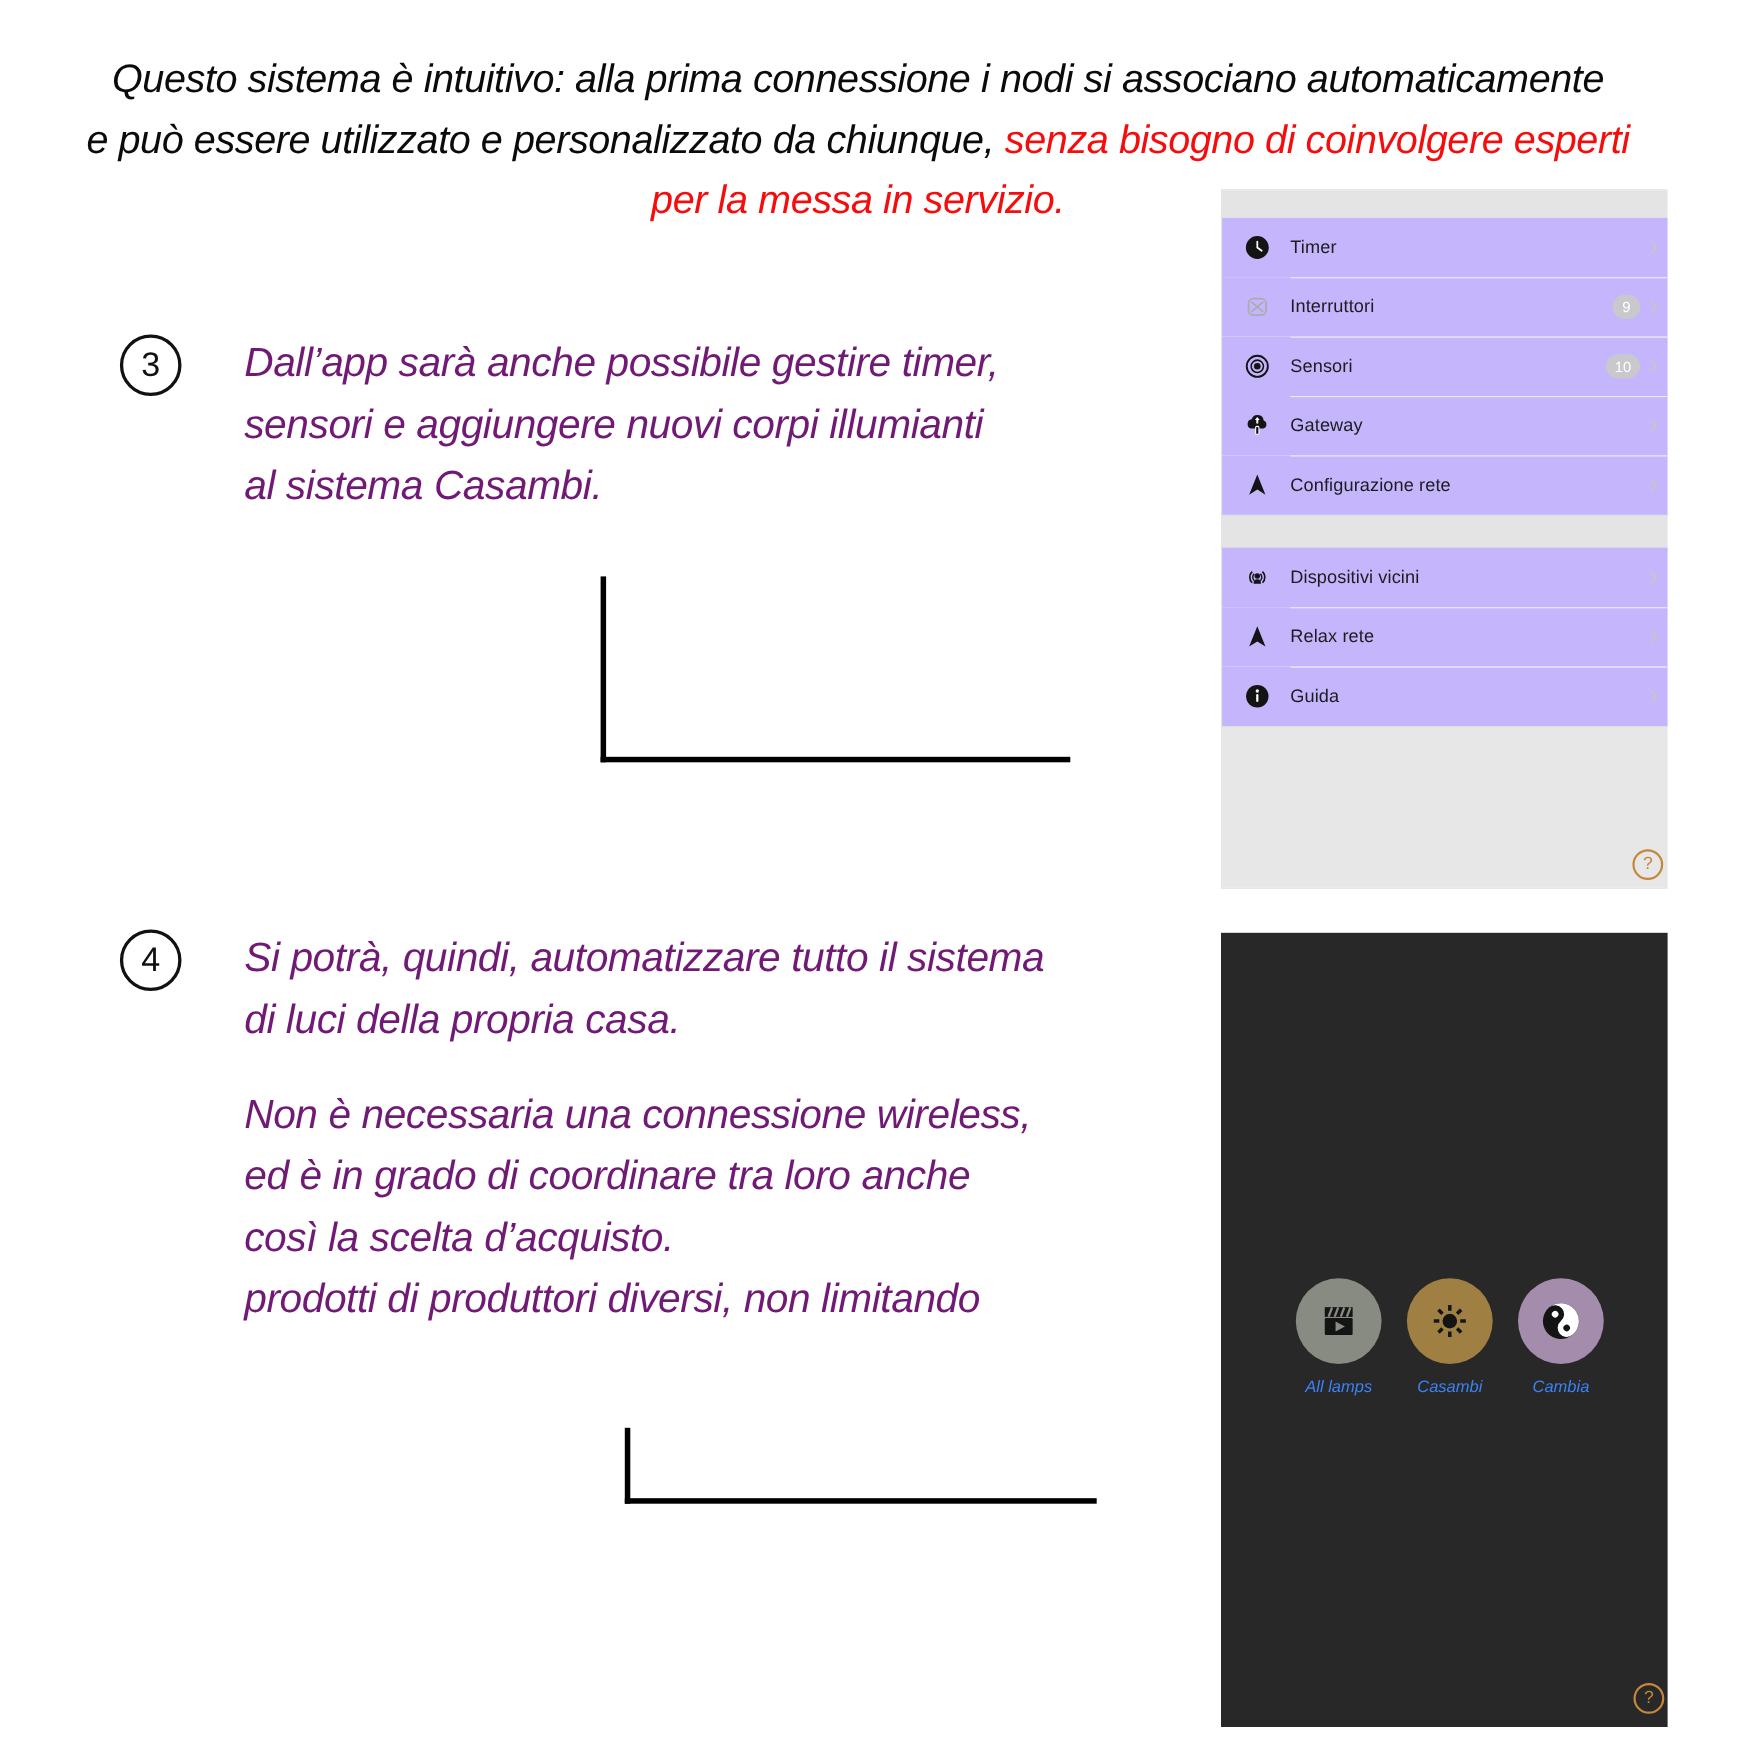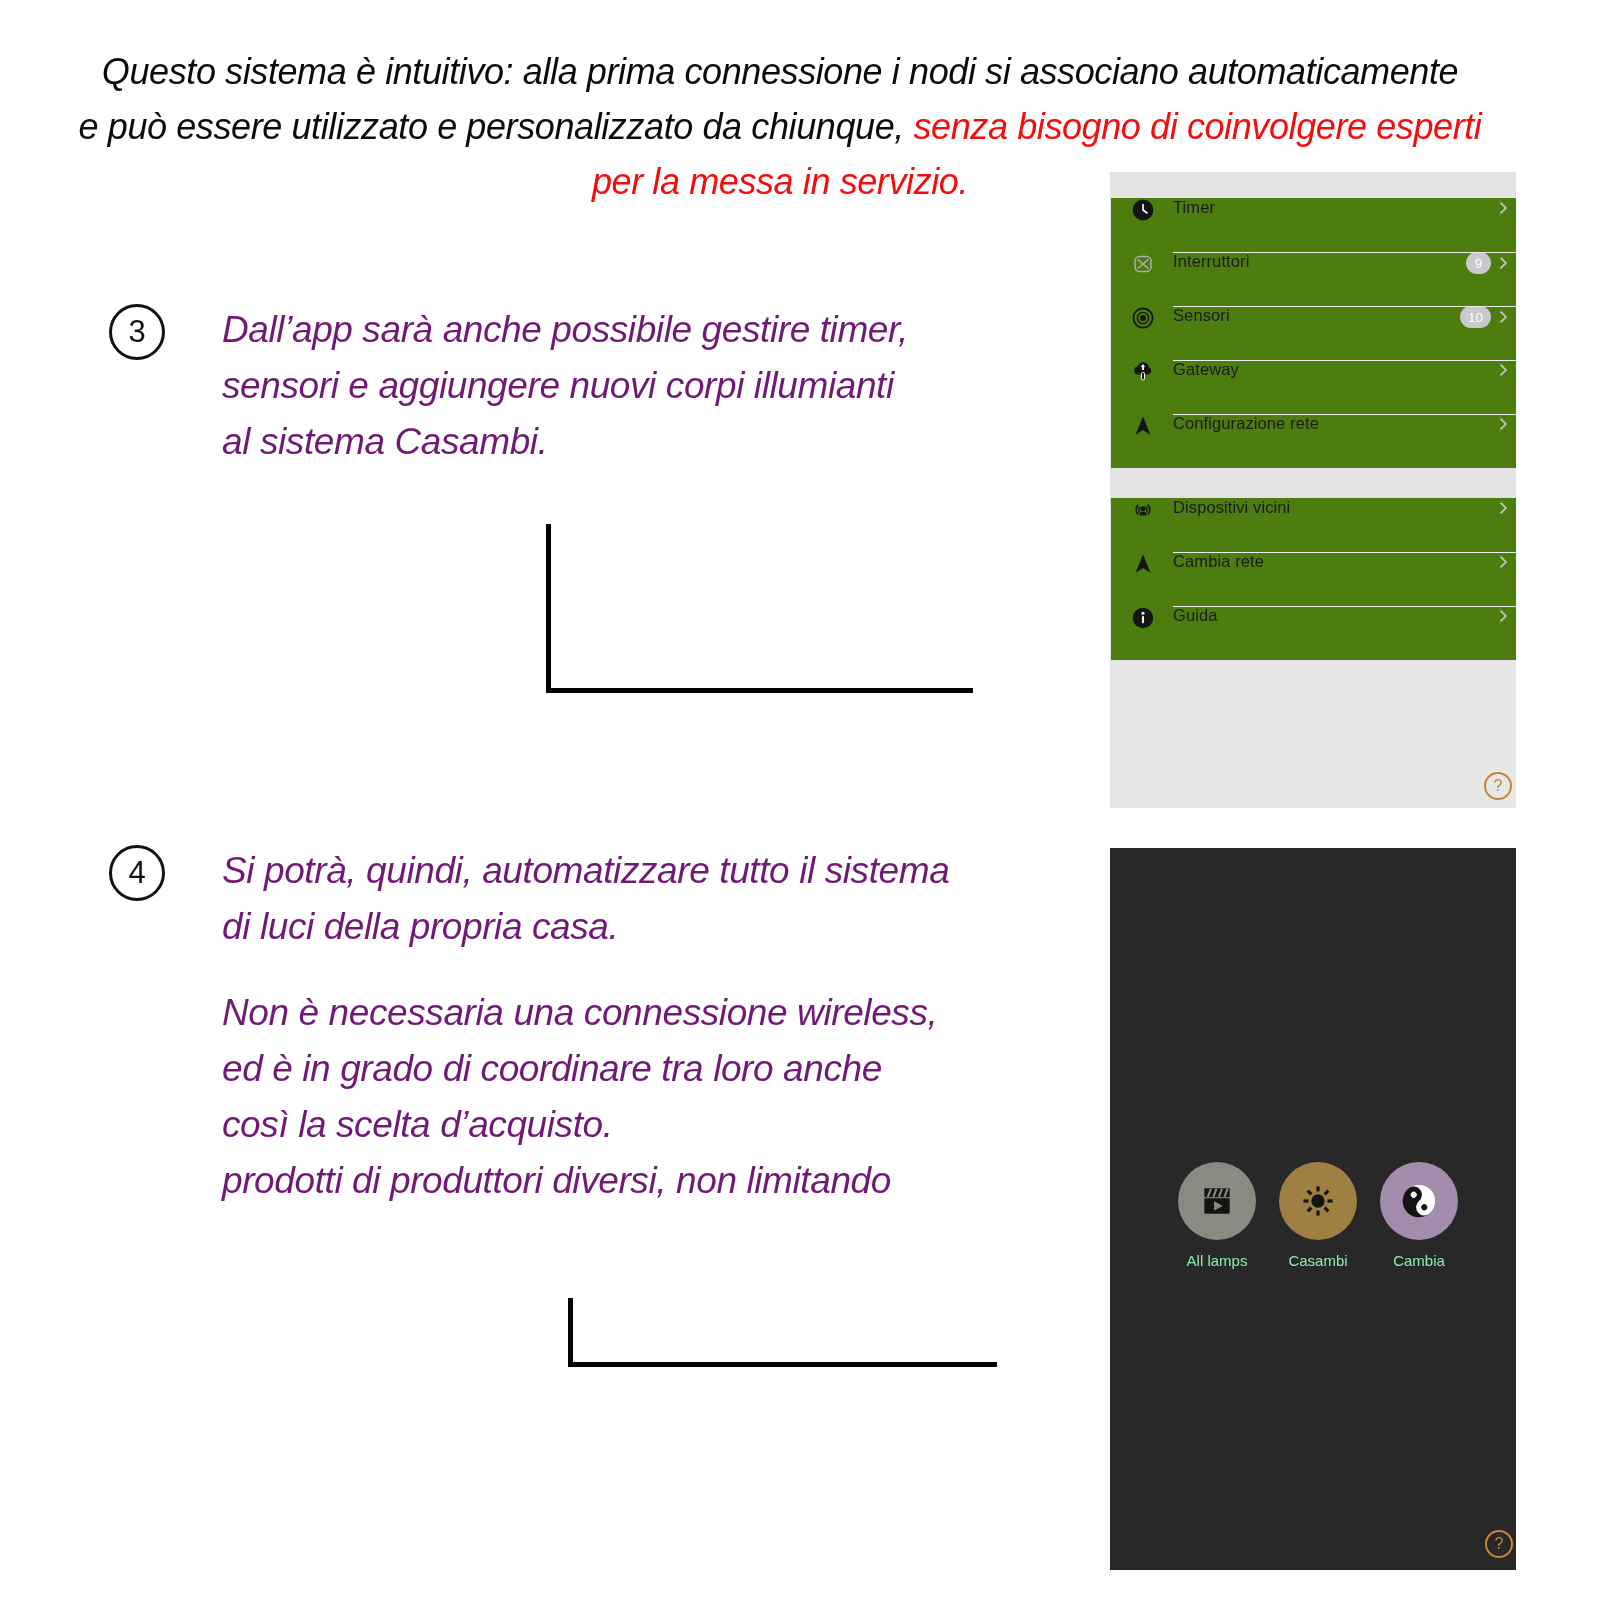--- a/index.html
+++ b/index.html
@@ -26,39 +26,39 @@
   .connector{position:absolute;border-left:5px solid #000;border-bottom:5px solid #000;}
   .connector.c1{left:546px;top:524px;width:422px;height:164px;}
   .connector.c2{left:568px;top:1298px;width:424px;height:64px;}
 
   
   .app-menu{position:absolute;left:1110px;top:172px;width:416px;height:636px;background:#fff;
             border:1px solid #e2e2e2;box-sizing:border-box;display:flex;flex-direction:column;}
   .band{background:#e4e4e4;flex:0 0 auto;}
   .band.top{height:25px;}
   .band.mid{height:28px;border-top:1px solid #dedede;border-bottom:1px solid #dedede;}
-  .menu-row{height:54px;display:flex;align-items:flex-start;padding:0 12px 0 20px;position:relative;background:#4d7c0f;}
+  .menu-row{height:54px;display:flex;align-items:center;padding:0 12px 0 20px;position:relative;background:#c4b5fd;}
   .menu-row + .menu-row::before{content:"";position:absolute;top:0;left:62px;right:0;height:1px;background:#ededed;}
   .mi-icon{width:24px;height:24px;flex:0 0 auto;display:flex;align-items:center;justify-content:center;}
   .mi-label{margin-left:18px;font-size:16.5px;color:#1c1c1e;letter-spacing:0.1px;}
   .mi-right{margin-left:auto;display:flex;align-items:center;gap:2px;}
   .badge{height:22px;min-width:9px;padding:0 8px;border-radius:12px;background:#c9c9cd;color:#fff;
          font-size:13.5px;display:flex;align-items:center;justify-content:center;}
   .menu-footer{flex:1;background:#e7e7e7;border-top:1px solid #dedede;position:relative;}
   .help-circle{position:absolute;width:24px;height:24px;border:2px solid #c4873c;border-radius:50%;
                color:#c4873c;font-size:16px;line-height:1;display:flex;align-items:center;justify-content:center;
                background:transparent;cursor:pointer;}
   .menu-footer .help-circle{right:13px;bottom:7px;}
 
   
   .app-dark{position:absolute;left:1110px;top:848px;width:416px;height:722px;background:#282828;}
   .scenes{position:absolute;top:314px;left:0;width:100%;display:flex;justify-content:center;gap:23px;}
   .scene{display:flex;flex-direction:column;align-items:center;width:78px;}
   .scene-circle{width:78px;height:78px;border-radius:50%;display:flex;align-items:center;justify-content:center;}
-  .scene-label{margin-top:12px;font-size:15px;color:#86efac;white-space:nowrap;}
+  .scene-label{margin-top:12px;font-size:15px;color:#3b82f6;white-space:nowrap;font-style:italic;}
   .app-dark .help-circle{right:13px;bottom:12px;}
 </style>
 </head>
 <body>
 
 <div class="page">
 
   <div class="intro">
     <div class="intro-line">Questo sistema è intuitivo: alla prima connessione i nodi si associano automaticamente</div>
     <div class="intro-line">
@@ -190,21 +190,21 @@
           </svg>
       </span>
     </div>
 
     <div class="menu-row">
       <span class="mi-icon">
         <svg viewBox="0 0 24 24" width="24" height="24">
             <path d="M12 2.4 L19.4 20.8 L12 16.1 L4.6 20.8 Z" fill="#141414"></path>
           </svg>
       </span>
-      <span class="mi-label">Cambia rete</span>
+      <span class="mi-label">Relax rete</span>
       <span class="mi-right">
         <svg viewBox="0 0 24 24" width="20" height="20">
             <path d="M9 5.5 L15.5 12 L9 18.5" fill="none" stroke="#c5c5c9" stroke-width="2.1"></path>
           </svg>
       </span>
     </div>
 
 
     <div class="menu-row">
       <span class="mi-icon">

